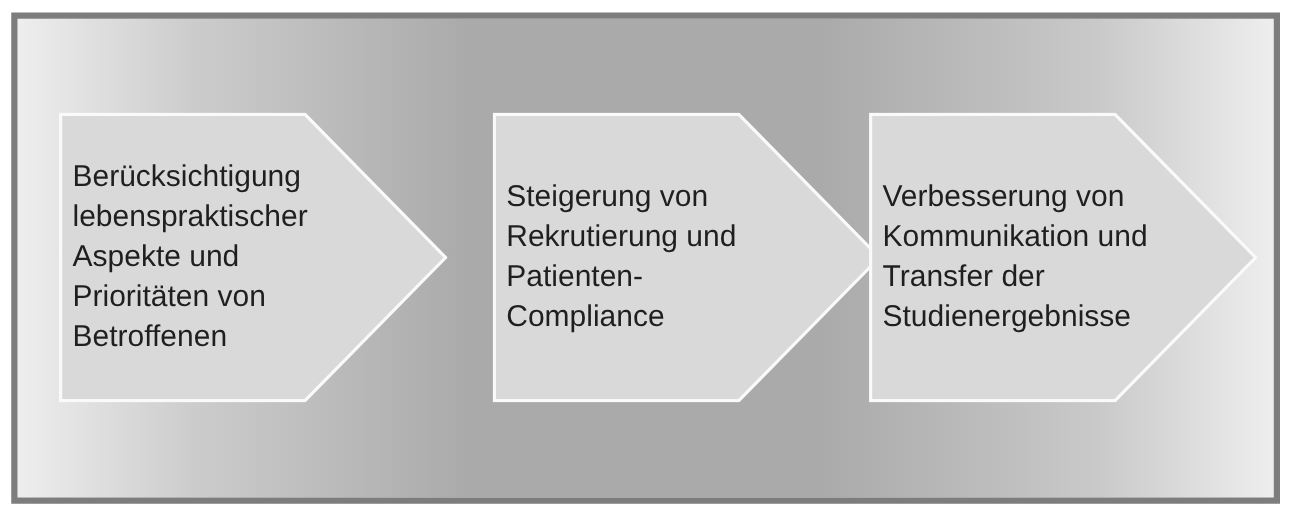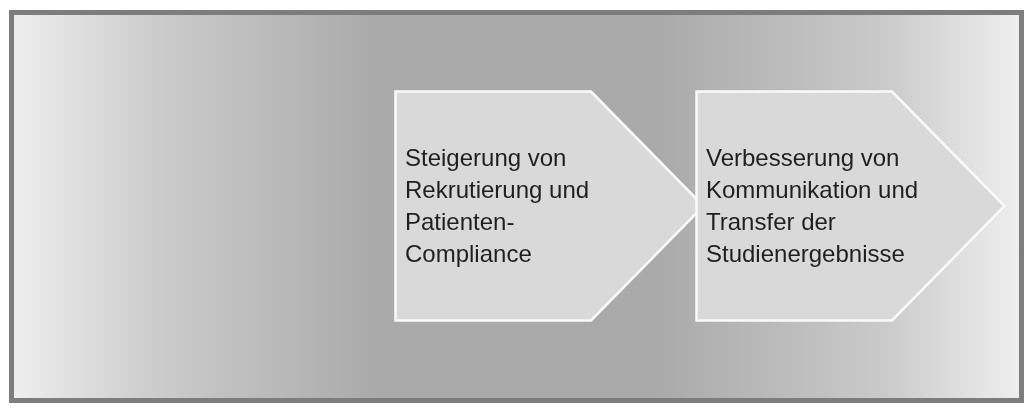--- a/index.html
+++ b/index.html
@@ -62,20 +62,30 @@
     font-size: 24px;
     line-height: 32px;
     color: var(--text-color, #1f1f1f);
   }
 </style>
 </head>
 <body>
 
 <div class="frame">
 
+  <div class="arrow arrow-1">
+    <svg viewBox="0 0 311 232" preserveAspectRatio="none" aria-hidden="true">
+      <path class="arrow-shape-path" d="M 1.5 1.5 L 197 1.5 L 309.5 116 L 197 230.5 L 1.5 230.5 Z"></path>
+    </svg>
+    <div class="arrow-label">Berücksichtigung
+lebenspraktischer
+Aspekte und
+Prioritäten von
+Betroffenen</div>
+  </div>
 
   <div class="arrow arrow-2">
     <svg viewBox="0 0 311 232" preserveAspectRatio="none" aria-hidden="true">
       <path class="arrow-shape-path" d="M 1.5 1.5 L 197 1.5 L 309.5 116 L 197 230.5 L 1.5 230.5 Z"></path>
     </svg>
     <div class="arrow-label">Steigerung von
 Rekrutierung und
 Patienten-
 Compliance</div>
   </div>

